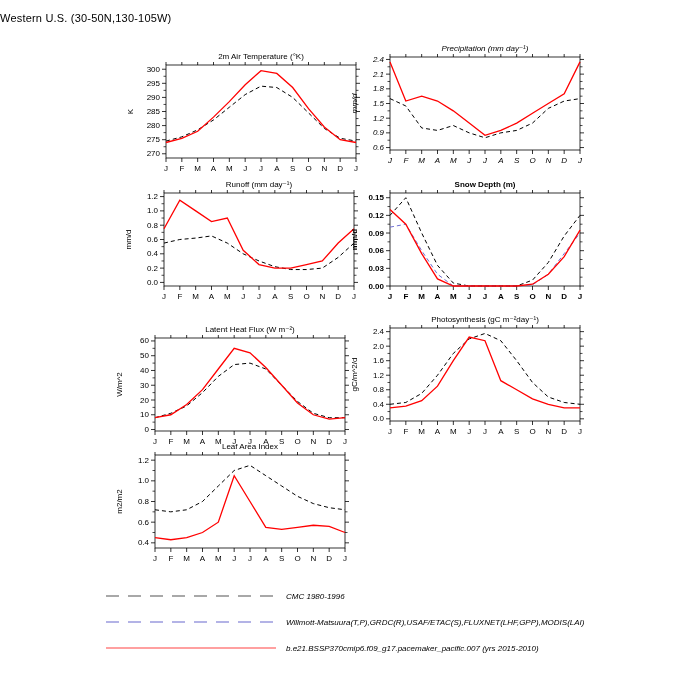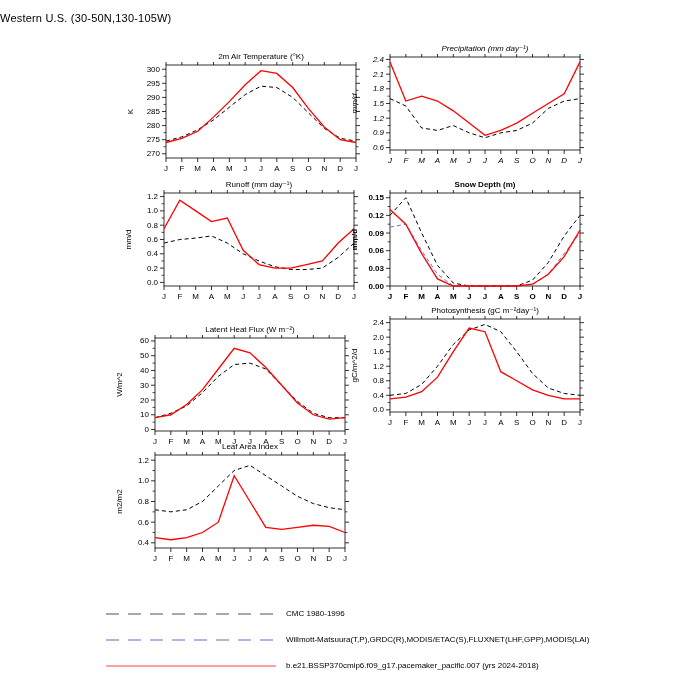--- a/index.html
+++ b/index.html
@@ -2,21 +2,21 @@
 <html><head>
 <meta charset="utf-8">
 <style>
   html,body{margin:0;padding:0;background:#fff;}
   body{width:700px;height:700px;position:relative;font-family:"Liberation Sans","DejaVu Sans",sans-serif;color:#000;}
   .page{position:relative;width:700px;height:700px;background:#fff;overflow:hidden;}
   .main-title{position:absolute;top:12px;left:0;width:700px;text-align:left;font-size:11px;letter-spacing:.2px;}
   .chart{position:absolute;width:262px;height:138px;}
   .chart svg{display:block;}
   .legend{position:absolute;left:105px;top:592px;}
-  .legend-row{display:flex;align-items:flex-end;height:26px;}
+  .legend-row{display:flex;align-items:flex-start;height:26px;font-style:italic;}
   .legend-row svg{flex:0 0 auto;margin-right:9px;}
   .legend-label{font-size:8px;white-space:nowrap;}
 </style>
 </head>
 <body>
 
 <div class="page">
 
   <div class="main-title">Western U.S. (30-50N,130-105W)</div>
 
@@ -414,21 +414,21 @@
         <line x1="224.17" y1="109" x2="224.17" y2="113" stroke="#000" stroke-width="0.8"></line>
         <line x1="224.17" y1="16" x2="224.17" y2="13" stroke="#000" stroke-width="0.8"></line>
         <text x="224.17" y="122" text-anchor="middle">D</text>
         <line x1="240.00" y1="109" x2="240.00" y2="113" stroke="#000" stroke-width="0.8"></line>
         <line x1="240.00" y1="16" x2="240.00" y2="13" stroke="#000" stroke-width="0.8"></line>
         <text x="240.00" y="122" text-anchor="middle">J</text>
         <polyline points="50.0,95.71 65.8,91.29 81.7,83.90 97.5,70.62 113.3,54.38 129.2,42.57 145.0,41.10 160.8,47.00 176.7,63.24 192.5,79.48 208.3,91.29 224.2,95.71 240.0,95.71" fill="none" stroke="#000000" stroke-width="1" stroke-dasharray="4 3"></polyline>
         <polyline points="50.0,95.71 65.8,92.76 81.7,82.43 97.5,67.67 113.3,47.00 129.2,26.33 145.0,30.76 160.8,45.52 176.7,63.24 192.5,80.95 208.3,92.76 224.2,97.19 240.0,95.71" fill="none" stroke="#ff0000" stroke-width="1.3"></polyline>
       </svg>
     </div>
-  <div class="chart" style="left:340px;top:303px;">
+  <div class="chart" style="left:340px;top:312px;">
       <svg width="262" height="138" font-size="8" fill="#000" font-family="Liberation Sans, DejaVu Sans, sans-serif">
         <rect x="50" y="16" width="190" height="93" fill="none" stroke="#000" stroke-width="0.8"></rect>
         <text x="145" y="10" text-anchor="middle">Photosynthesis (gC m⁻²day⁻¹)</text>
         <text x="17" y="62.5" text-anchor="middle" transform="rotate(-90 17 62.5)">gC/m^2/d</text>
         <line x1="46" y1="106.82" x2="50" y2="106.82" stroke="#000" stroke-width="0.8"></line>
         <line x1="240" y1="106.82" x2="244" y2="106.82" stroke="#000" stroke-width="0.8"></line>
         <text x="44" y="109.32" text-anchor="end">0.0</text>
         <line x1="47.5" y1="99.55" x2="50" y2="99.55" stroke="#000" stroke-width="0.7"></line>
         <line x1="240" y1="99.55" x2="242.5" y2="99.55" stroke="#000" stroke-width="0.7"></line>
         <line x1="46" y1="92.29" x2="50" y2="92.29" stroke="#000" stroke-width="0.8"></line>
@@ -578,23 +578,23 @@
     <div class="legend-row">
       <svg width="172" height="8">
           <line x1="1" y1="4" x2="171" y2="4" stroke-width="1.3" stroke="#8c8c8c" stroke-dasharray="13 9"></line>
         </svg>
       <span class="legend-label">CMC 1980-1996</span>
     </div>
     <div class="legend-row">
       <svg width="172" height="8">
           <line x1="1" y1="4" x2="171" y2="4" stroke-width="1.3" stroke="#9a9ade" stroke-dasharray="13 9"></line>
         </svg>
-      <span class="legend-label">Willmott-Matsuura(T,P),GRDC(R),MODIS/ETAC(S),FLUXNET(LHF,GPP),MODIS(LAI)</span>
+      <span class="legend-label">Willmott-Matsuura(T,P),GRDC(R),USAF/ETAC(S),FLUXNET(LHF,GPP),MODIS(LAI)</span>
     </div>
     <div class="legend-row">
       <svg width="172" height="8">
           <line x1="1" y1="4" x2="171" y2="4" stroke-width="1.3" stroke="#ff8080"></line>
         </svg>
-      <span class="legend-label">b.e21.BSSP370cmip6.f09_g17.pacemaker_pacific.007 (yrs 2024-2018)</span>
+      <span class="legend-label">b.e21.BSSP370cmip6.f09_g17.pacemaker_pacific.007 (yrs 2015-2010)</span>
     </div>
   </div>
 
 </div>
 
 </body></html>

